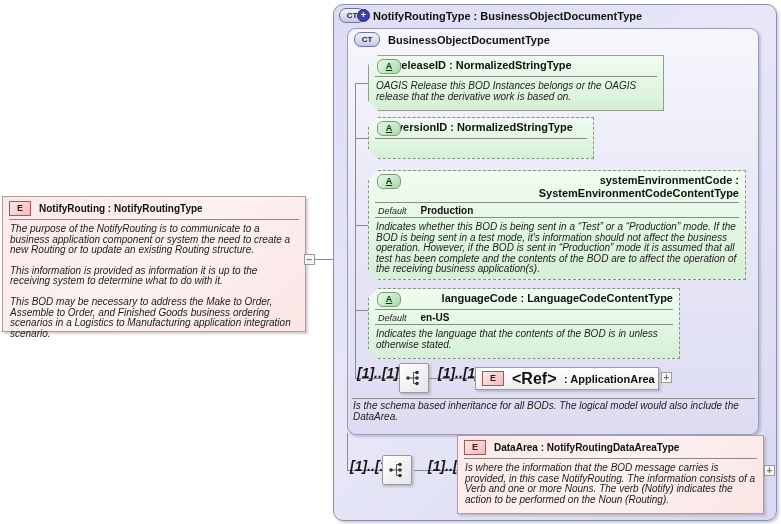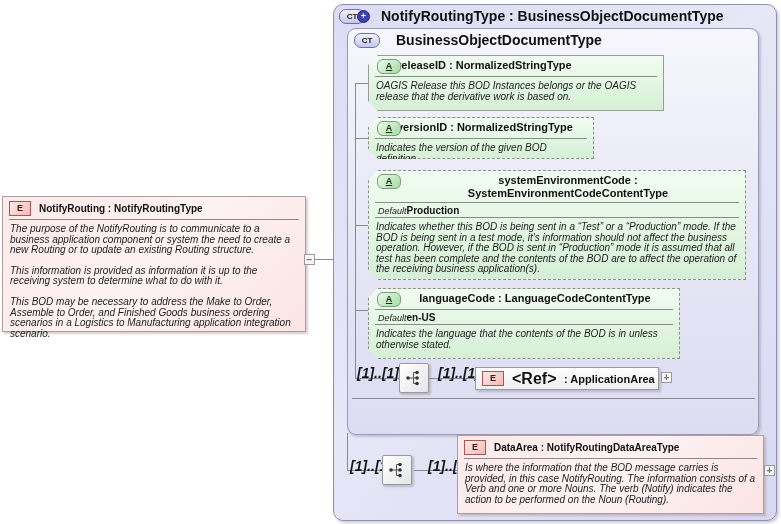--- a/index.html
+++ b/index.html
@@ -13,22 +13,22 @@
     border:1px solid #8f8fae; border-radius:10px;
     background:linear-gradient(135deg,#dddcf4 0%,#e7e7f8 45%,#d9d8f2 100%);
     box-shadow:2px 2px 3px rgba(90,90,120,.3);
   }
   .ct-inner {
     position:absolute; left:347px; top:28px; width:410px; height:405px;
     border:1px solid #9a9ab6; border-radius:9px;
     background:linear-gradient(to bottom,#f6f6fc 0%,#e6e6f6 55%,#dddcf2 100%);
     box-shadow:1.5px 1.5px 2px rgba(90,90,120,.25);
   }
-  .ct-title-row { position:absolute; display:flex; align-items:center; gap:16px; }
-  .ct-title { font-size:14px; font-weight:bold; color:#111; white-space:nowrap; }
+  .ct-title-row { position:absolute; display:flex; align-items:center; gap:8px; }
+  .ct-title { font-size:11px; font-weight:bold; color:#111; white-space:nowrap; }
   
   .badge-ct {
     position:relative; display:inline-flex; align-items:center; justify-content:center;
     width:24px; height:13px; border:1px solid #6f6fa8; border-radius:7px;
     background:linear-gradient(#f2f2fc,#c6c6ea); font-size:8px; font-weight:bold; color:#222;
   }
   .badge-ct .plus-circle {
     position:absolute; right:-6px; top:0px; width:11px; height:11px; border-radius:50%;
     background:#3d43ae; border:1px solid #23276e; color:#fff; font-size:9px; font-weight:bold;
     line-height:10px; text-align:center;
@@ -62,22 +62,22 @@
   .attr-box {
     position:absolute;
     background:linear-gradient(to bottom,#f1fcf1 0%,#e2f6e2 55%,#d5efd5 100%);
     border:1px dashed #8f8f8f;
     clip-path:polygon(10px 0, 100% 0, 100% 100%, 10px 100%, 0 calc(100% - 10px), 0 10px);
   }
   .attr-box.solid { border-style:solid; border-color:#9a9a9a; }
   .attr-title-row { position:relative; padding:3px 6px 2px 28px; min-height:15px; }
   .attr-title-row .badge-a { position:absolute; left:8px; top:3px; }
   .attr-title { display:block; font-size:11px; font-weight:bold; color:#111; line-height:13px; }
-  .attr-title.centered { text-align:center; }
-  .default-row { display:flex; padding:2px 16px 1px 9px; align-items:center; }
+  .attr-title.centered { text-align:right; }
+  .default-row { display:flex; gap:14px; padding:2px 16px 1px 9px; align-items:center; }
   .default-label { font-style:italic; font-size:9px; color:#222; }
   .default-value { font-size:10px; font-weight:bold; color:#111; }
   
   .ref-box {
     position:absolute; left:475px; top:367px; width:184px; height:23px;
     border:1px solid #9a9a9a; background:linear-gradient(#ffffff,#efeff3);
     box-shadow:2px 2px 2px rgba(100,100,120,.3);
     display:flex; align-items:center; padding:0 4px 0 6px; box-sizing:border-box; gap:8px;
   }
   .ref-name { font-size:16px; font-weight:bold; color:#111; width:44px; }
@@ -151,21 +151,20 @@
     <div class="divider"></div>
     <div class="anno">OAGIS Release this BOD Instances belongs or the OAGIS release that the derivative work is based on.</div>
   </div>
 
   <div class="attr-box" style="left:368px; top:117px; width:224px; height:40px;">
     <div class="attr-title-row">
       <span class="badge-a">A</span>
       <span class="attr-title">versionID : NormalizedStringType</span>
     </div>
     <div class="divider"></div>
-    <div class="anno">Indicates the version of the given BOD definition.</div>
   </div>
 
   <div class="attr-box" style="left:368px; top:170px; width:376px; height:108px;">
     <div class="attr-title-row">
       <span class="badge-a">A</span>
       <span class="attr-title centered">systemEnvironmentCode : SystemEnvironmentCodeContentType</span>
     </div>
     <div class="divider"></div>
     <div class="default-row">
       <span class="default-label">Default</span>
@@ -204,20 +203,21 @@
   <div class="card" style="left:438px; top:365px;">[1]..[1]</div>
 
   <div class="ref-box">
     <span class="badge-e">E</span>
     <span class="ref-name">&lt;Ref&gt;</span>
     <span class="ref-type">: ApplicationArea</span>
   </div>
   <div class="toggle" style="left:661px; top:372px;">+</div>
 
   <div class="hline" style="left:352px; top:398px; width:403px;"></div>
+  <div class="anno" style="position:absolute; left:346px; top:397px; width:402px; padding-top:4px;">Is the schema based inheritance for all BODs. The logical model would also include the DataArea.</div>
 
   <div class="vline" style="left:347px; top:433px; height:37px;"></div>
   <div class="hline" style="left:347px; top:470px; width:35px;"></div>
   <div class="card" style="left:350px; top:458px;">[1]..[1]</div>
   <div class="seq-icon" style="left:382px; top:455px;">
     <svg width="20" height="20" viewBox="0 0 20 20">
       <path d="M5 10 H9.5 M9.5 4.5 V15.5 M9.5 4.5 H12 M9.5 10 H12 M9.5 15.5 H12" stroke="#555" stroke-width="1" fill="none"></path>
       <circle cx="4" cy="10" r="1.8" fill="#333"></circle>
       <circle cx="13" cy="4.5" r="1.8" fill="#333"></circle>
       <circle cx="13" cy="10" r="1.8" fill="#333"></circle>

